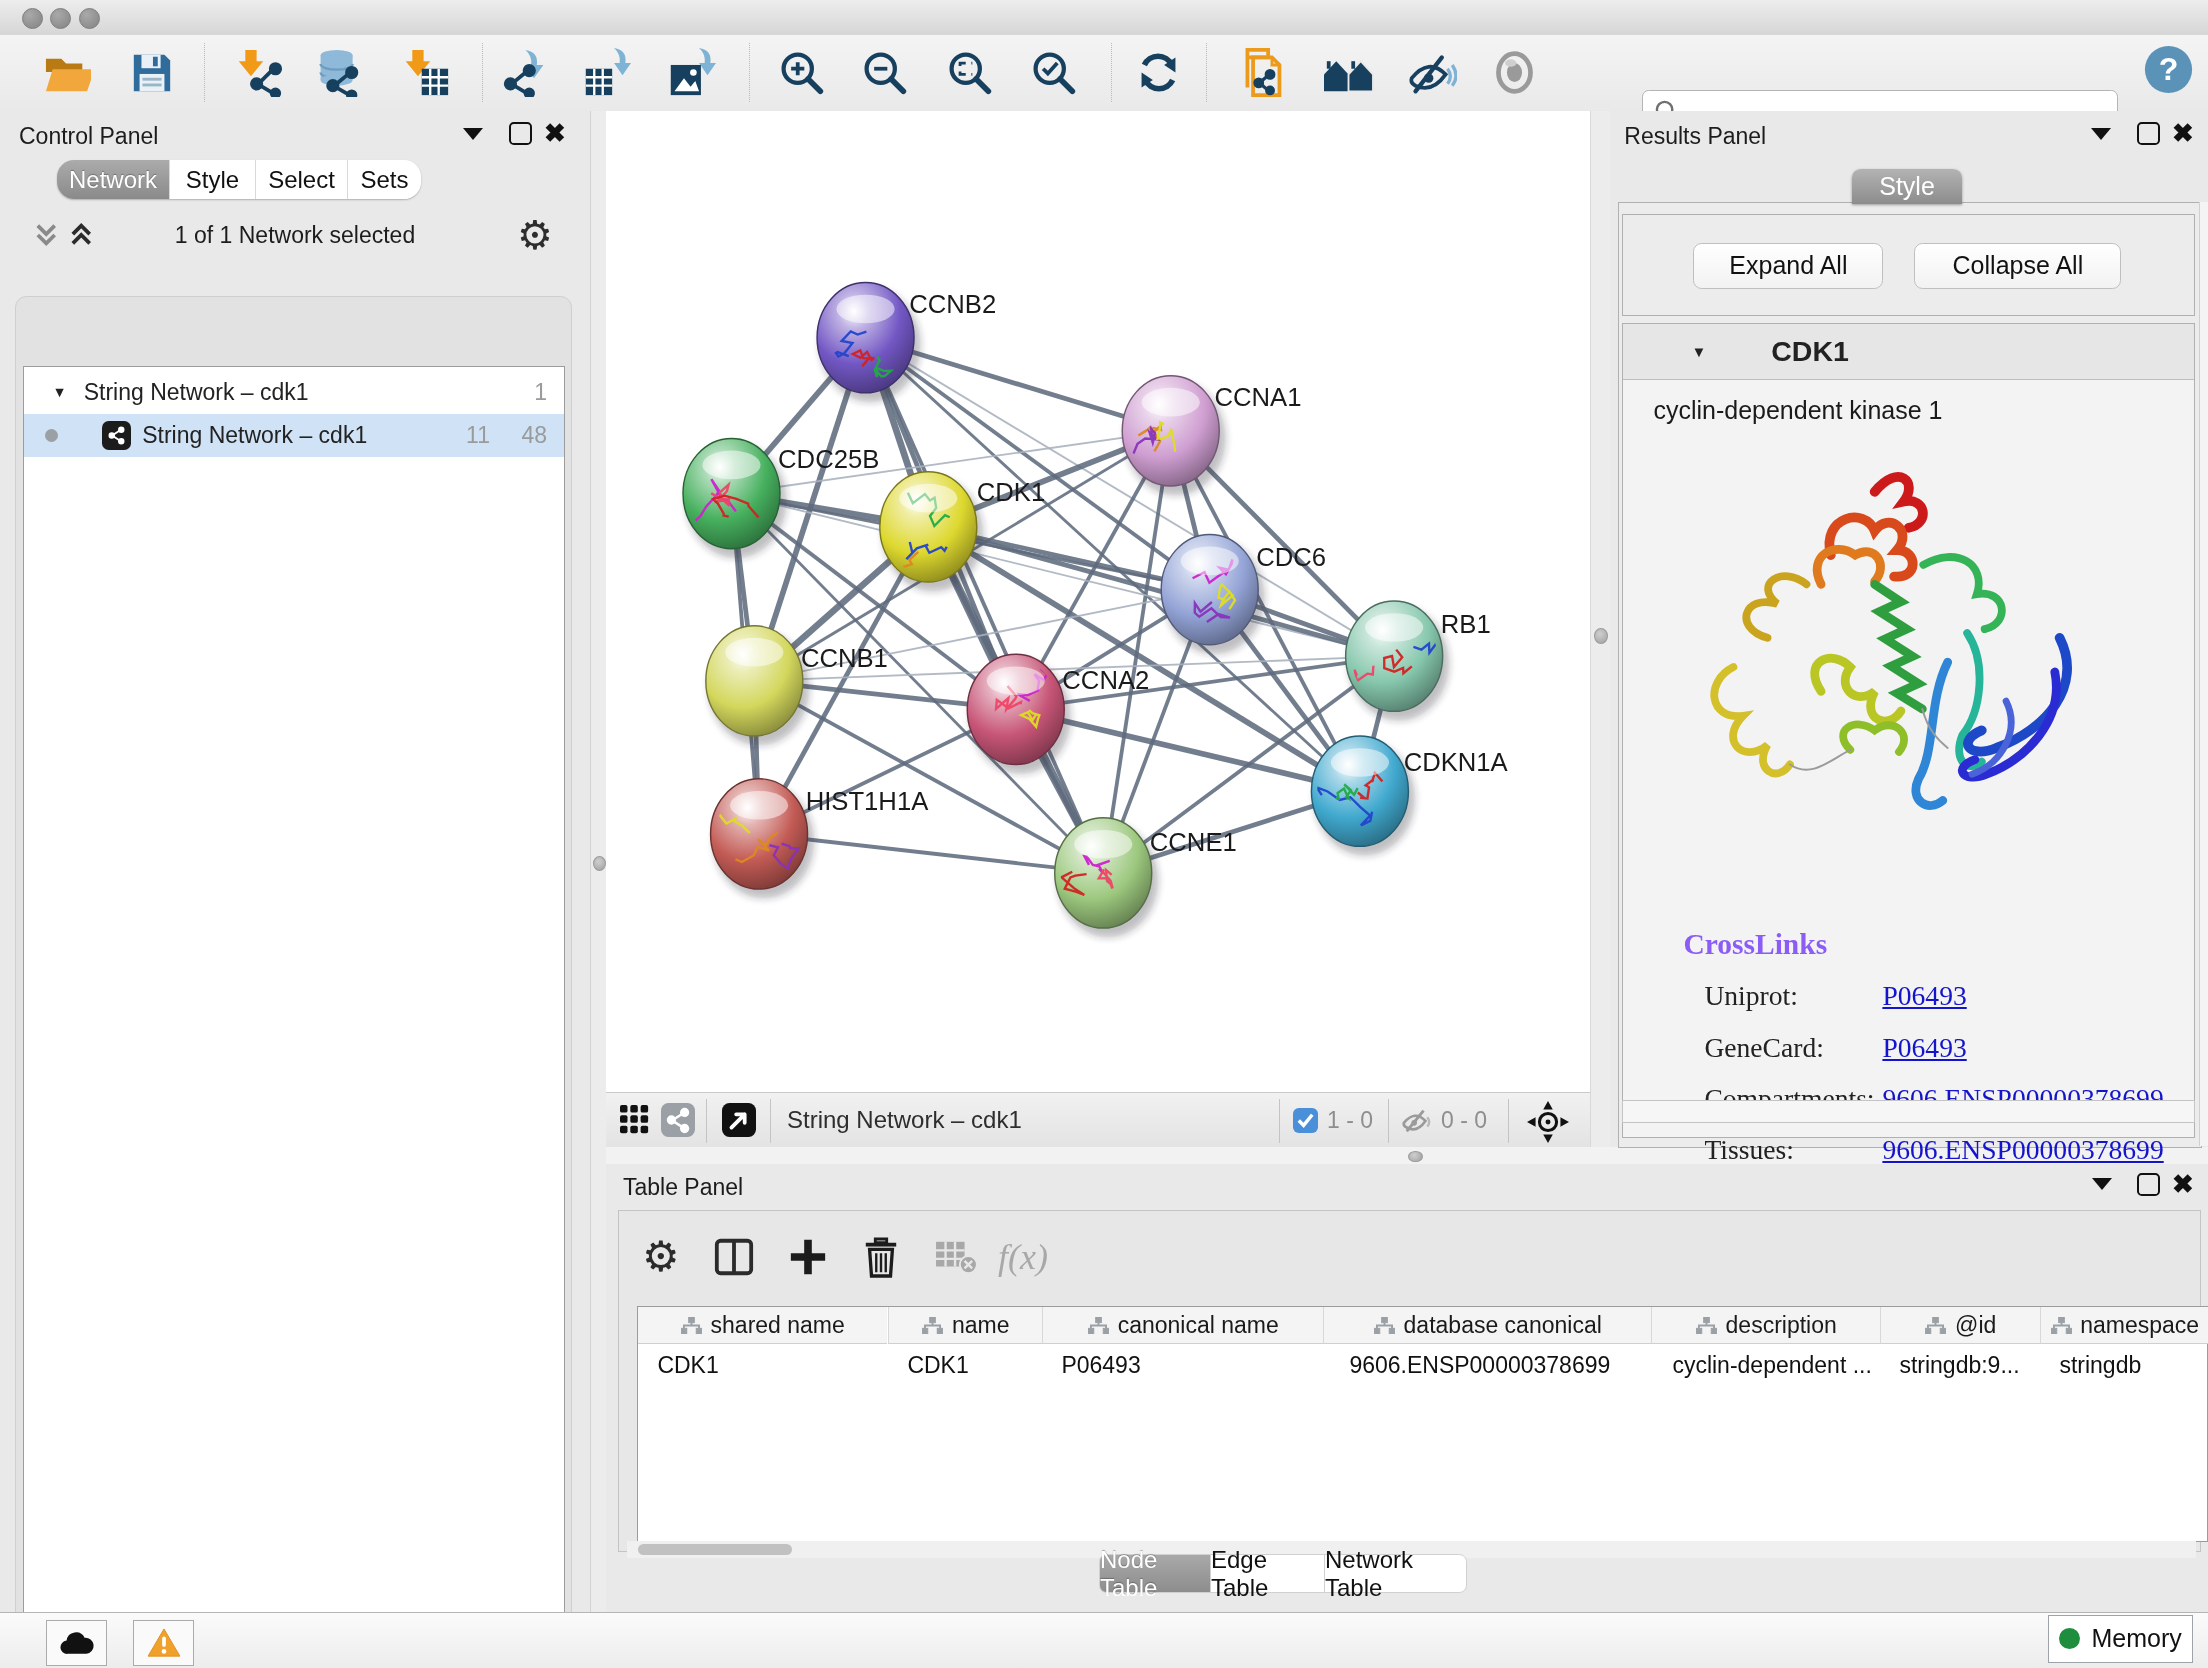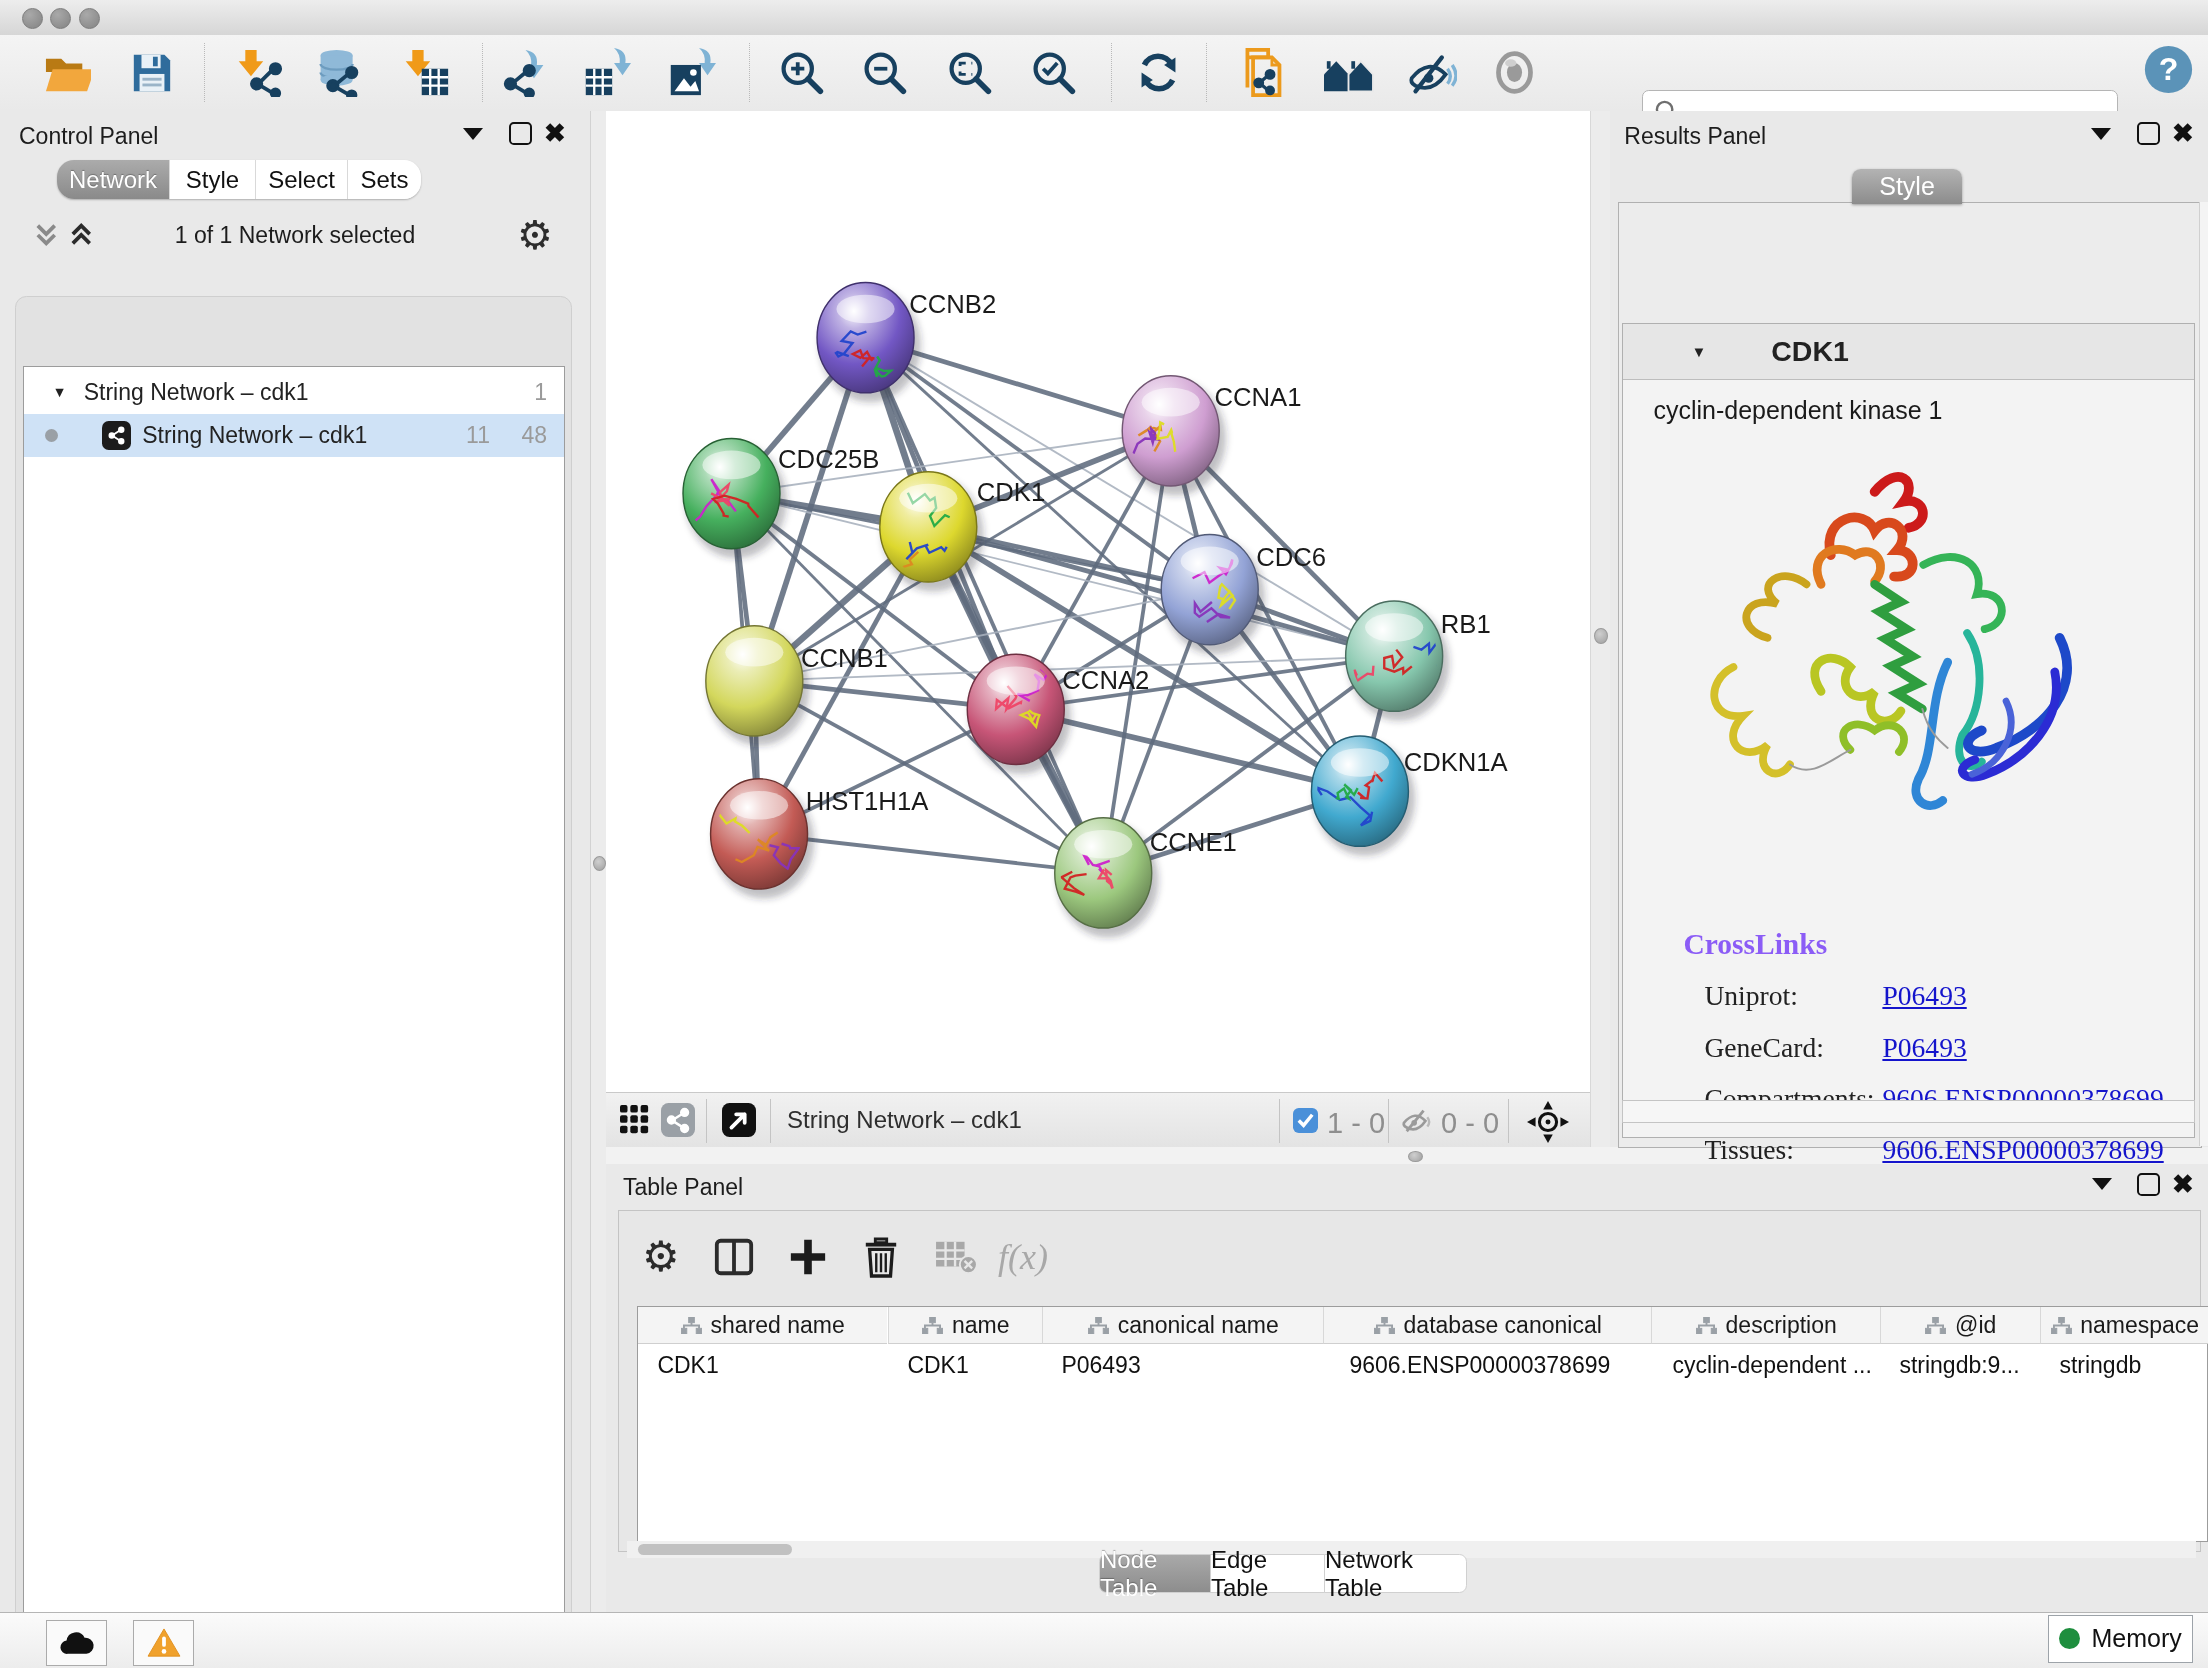--- a/index.html
+++ b/index.html
@@ -50,21 +50,21 @@
   .selrow{background:#cfe2f6}
   .sharebadge{width:28.5px;height:28.5px;border-radius:6.7px;background:#1c1c1c;
     display:flex;align-items:center;justify-content:center}
 
   
   .netcanvas{left:606px;top:111px;width:984px;height:981px;background:#fff}
   .viewbar{left:606px;top:1092px;width:984px;height:55px;
     background:linear-gradient(#f1f1f1,#e3e3e3);border-top:1px solid #c9c9c9;border-bottom:1px solid #cfcfcf}
   .vsep{top:5.7px;height:44px;border-left:1px solid #c4c4c4;position:absolute}
   .viewbar .lbl{font-size:24px;color:#2e2e2e}
-  .cntlbl{font-size:29px;color:#8e8e8e}
+  .cntlbl{font-size:23px;color:#8e8e8e}
 
   
   .split-v{background:#ececec}
   .dot{background:radial-gradient(circle at 40% 35%,#cfcfcf,#9f9f9f);border:1px solid #9a9a9a;border-radius:50%}
 
   
   .rpanel{left:1610px;top:111px;width:598px;height:1036px;background:#e9e9e9}
   .stringtab{left:242px;top:58px;width:110px;height:35px;border-radius:8.6px 8.6px 0 0;
     background:linear-gradient(#b3b3b3,#8c8c8c);color:#fff;font-size:25px;display:flex;
     align-items:center;justify-content:center;box-shadow:0 1px 2.9px rgba(0,0,0,.35);cursor:pointer}
@@ -740,20 +740,28 @@
       <div class="tri-down"></div>
     </div>
   <div class="abs sq winbtn" style="left:527px;top:11.4px"></div>
   <div class="abs xmark winbtn" style="left:562px;top:13.3px">✖</div>
 
   <div class="abs rbox" style="left:7.6px;top:91px;width:582px;height:944px;background:#ececec"></div>
   <div class="abs stringtab">
       <span>Style</span>
     </div>
 
+  <div class="abs rbox" style="left:12.4px;top:103px;width:571px;height:100px">
+    <div class="rbtn" style="left:70px;top:27.6px;width:188px">
+        <span>Expand All</span>
+      </div>
+    <div class="rbtn" style="left:291px;top:27.6px;width:205px">
+        <span>Collapse All</span>
+      </div>
+  </div>
 
   <div class="abs rbox" style="left:12.4px;top:212px;width:571px;height:813px;background:#f3f3f3">
     <div class="cdkhead">
       <span style="margin-left:68px;font-size:15px">▼</span>
       <span style="margin-left:65px;font-size:28.5px;font-weight:bold">CDK1</span>
     </div>
     <div class="abs" style="left:30px;top:72px;font-size:25px;color:#1a1a1a">cyclin-dependent kinase 1</div>
 
     <svg class="abs" style="left:52px;top:114px" width="409" height="390" viewBox="0 0 420 400">
       <g fill="none" stroke-linecap="round">

